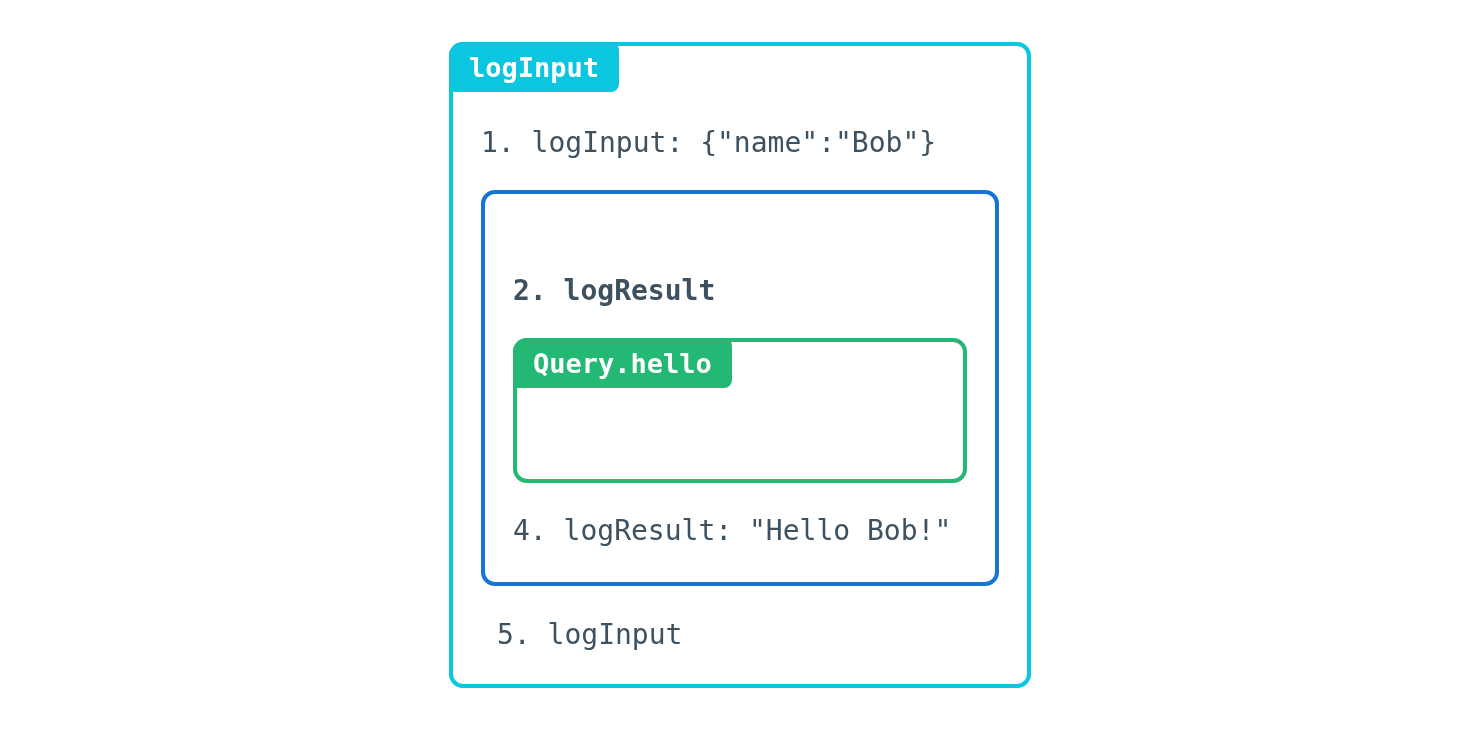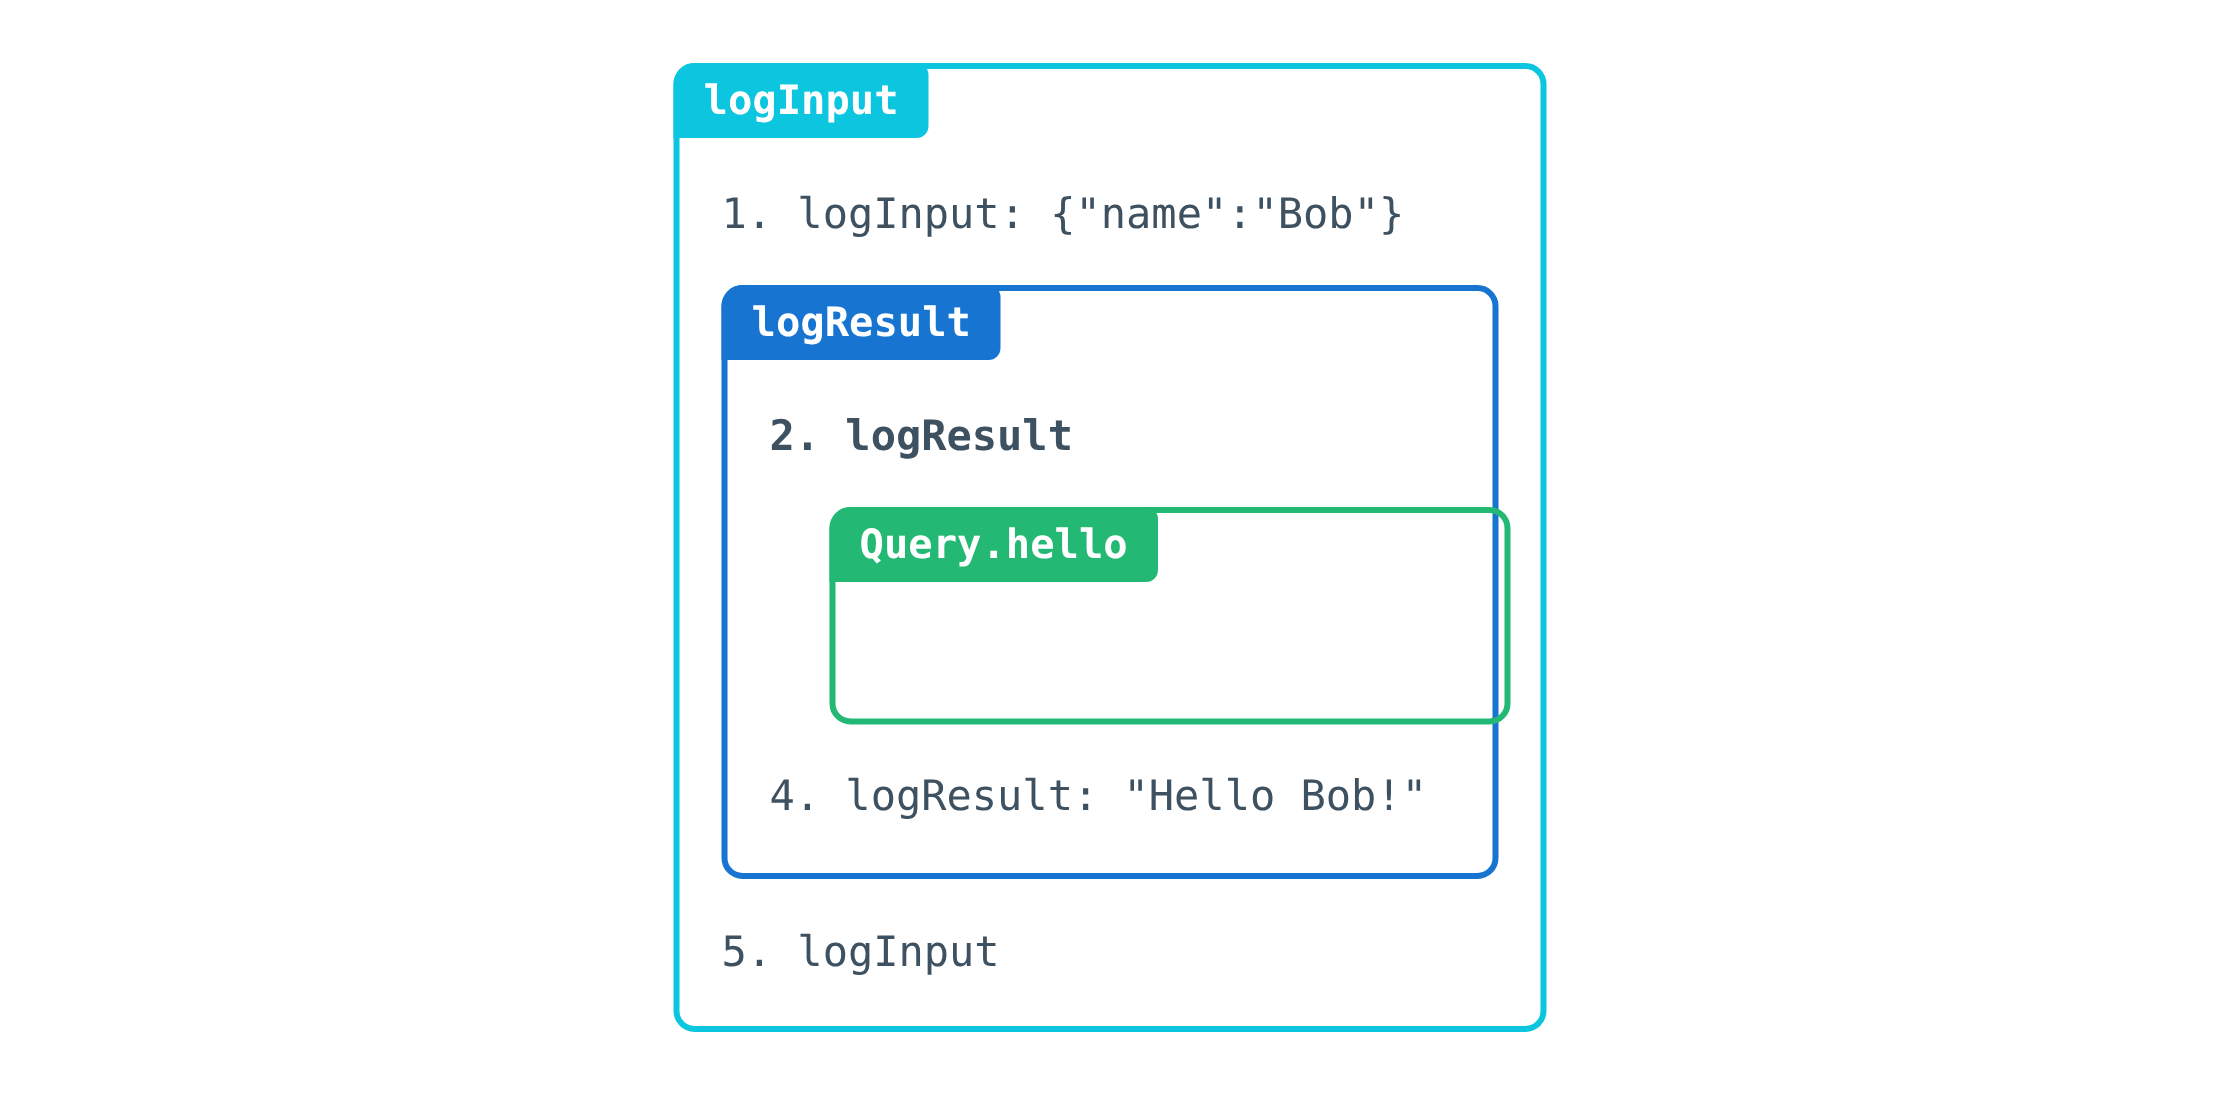--- a/index.html
+++ b/index.html
@@ -21,21 +21,21 @@
     width: 1200px; height: 730px;
     background: var(--bg);
   }
   .frame {
     position: absolute;
     border-radius: 14px;
     background: transparent;
   }
   .frame.cyan  { border: 4px solid var(--cyan); }
   .frame.blue  { border: 4px solid var(--blue); }
-  .frame.green { border: 4px solid var(--green); margin-left: 40px; }
+  .frame.green { border: 4px solid var(--green); }
 
   .tab {
     position: absolute;
     left: -4px; top: -4px;
     height: 50px;
     display: inline-flex;
     align-items: center;
     padding: 0 20px;
     border-radius: 14px 8px 8px 0;
     color: #ffffff;
@@ -52,21 +52,21 @@
     height: 40px;
     line-height: 40px;
     font-size: 28px;
     color: var(--text);
     white-space: pre;
   }
 
   
   .box-loginput   { left: 449px; top: 42px;  width: 582px; height: 646px; }
   .box-loginput > .step-1 { left: 28px; top: 77px; }
-  .box-loginput > .step-5 { left: 28px; top: 569px; }
+  .box-loginput > .step-5 { left: 44px; top: 569px; }
 
   
   .box-logresult  { left: 28px;  top: 144px; width: 518px; height: 396px; }
   .box-logresult > .step-2 { left: 28px; top: 77px; font-weight: bold; }
   .box-logresult > .step-4 { left: 28px; top: 317px; }
 
   
   .box-queryhello { left: 28px;  top: 144px; width: 454px; height: 145px; }
   .box-queryhello > .step-3 { left: 28px; top: 77px; }
 </style>
@@ -76,21 +76,20 @@
 <div class="canvas">
 
   <div class="frame cyan box-loginput">
 
     <div class="tab cyan">logInput</div>
 
     <div class="step step-1">1. logInput: {"name":"Bob"}</div>
 
     <div class="frame blue box-logresult">
 
-      <div class="tab blue">logResult</div>
 
       <div class="step step-2">2. logResult</div>
 
       <div class="frame green box-queryhello">
 
         <div class="tab green">Query.hello</div>
 
       </div>
 
       <div class="step step-4">4. logResult: "Hello Bob!"</div>

